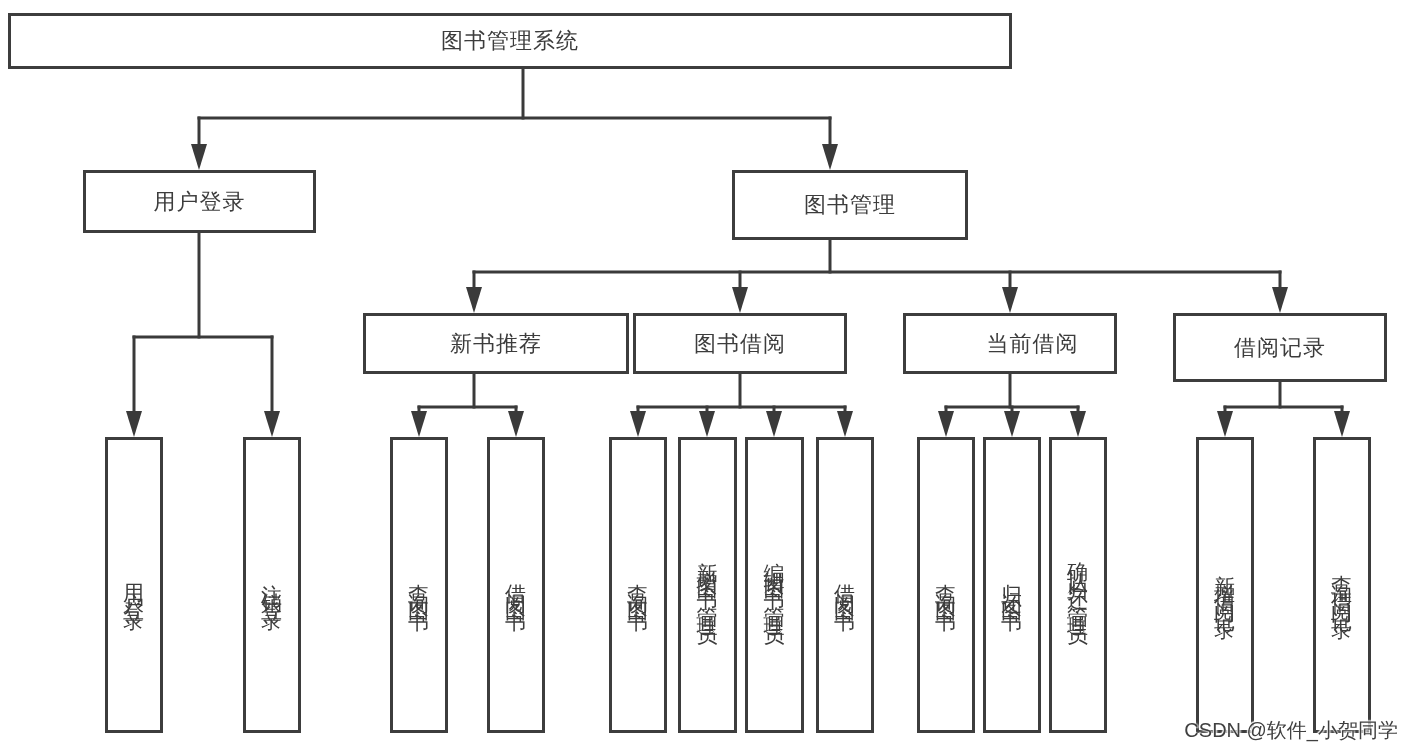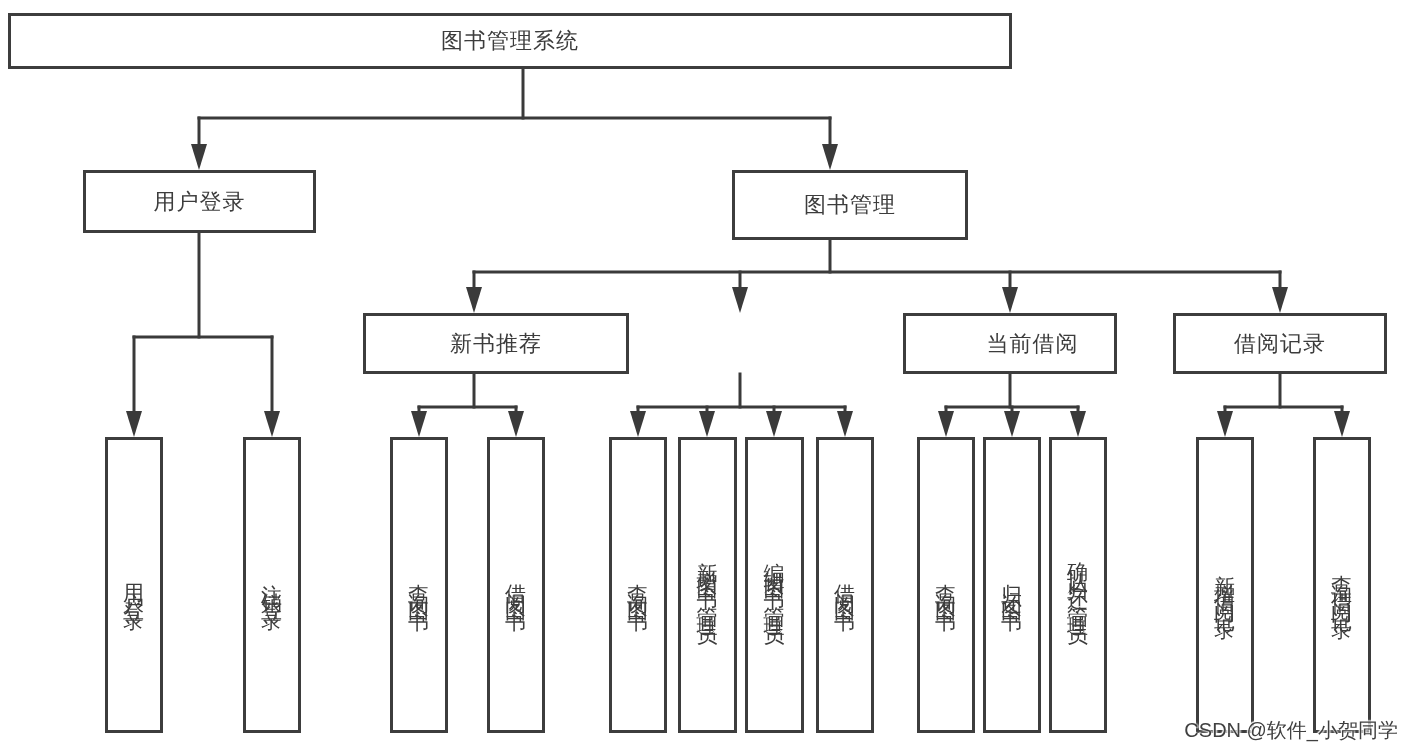--- a/index.html
+++ b/index.html
@@ -119,24 +119,27 @@
   <div class="node node-h" style="left:83px; top:170px; width:233px; height:63px;">
     <span>用户登录</span>
   </div>
   <div class="node node-h" style="left:712px; top:170px; width:236px; height:70px;margin-left:20px;">
     <span>图书管理</span>
   </div>
 
   <div class="node node-h" style="left:363px; top:313px; width:266px; height:61px;">
     <span>新书推荐</span>
   </div>
+  <div class="node node-h" style="left:633px; top:313px; width:214px; height:61px;">
+    <span>图书借阅</span>
+  </div>
   <div class="node node-h" style="left:903px; top:313px; width:214px; height:61px;padding-left:45px;">
     <span>当前借阅</span>
   </div>
-  <div class="node node-h" style="left:1173px; top:313px; width:214px; height:61px;">
+  <div class="node node-h" style="left:1173px; top:313px; width:214px; height:69px;">
     <span>借阅记录</span>
   </div>
 
   <div class="node node-v" style="left:105px; top:437px; width:58px; height:296px;">
     <span class="v-label">用户登录</span>
   </div>
   <div class="node node-v" style="left:243px; top:437px; width:58px; height:296px;">
     <span class="v-label">注销登录</span>
   </div>
 

